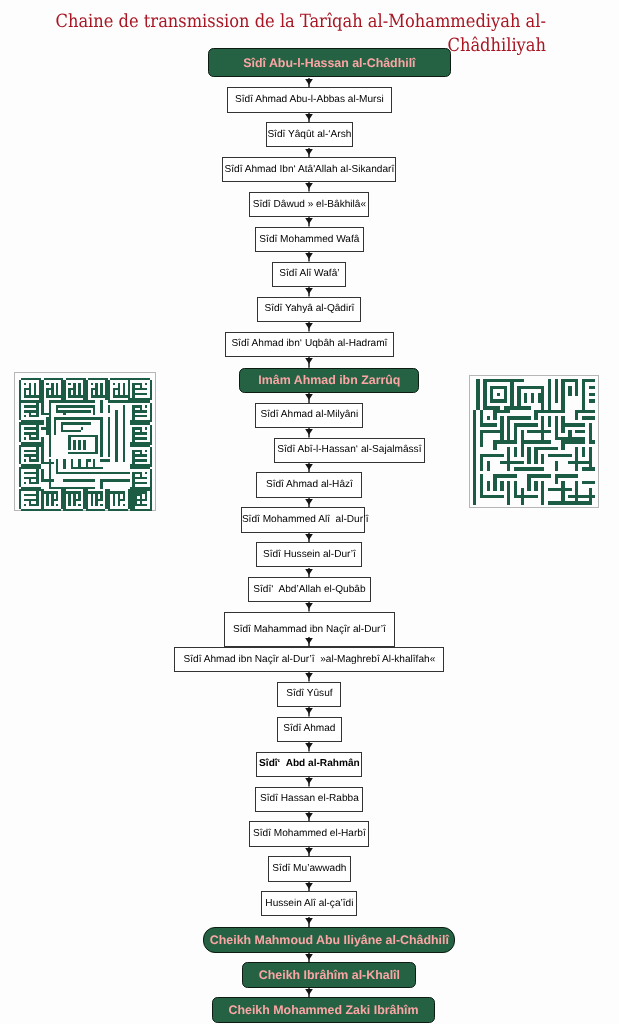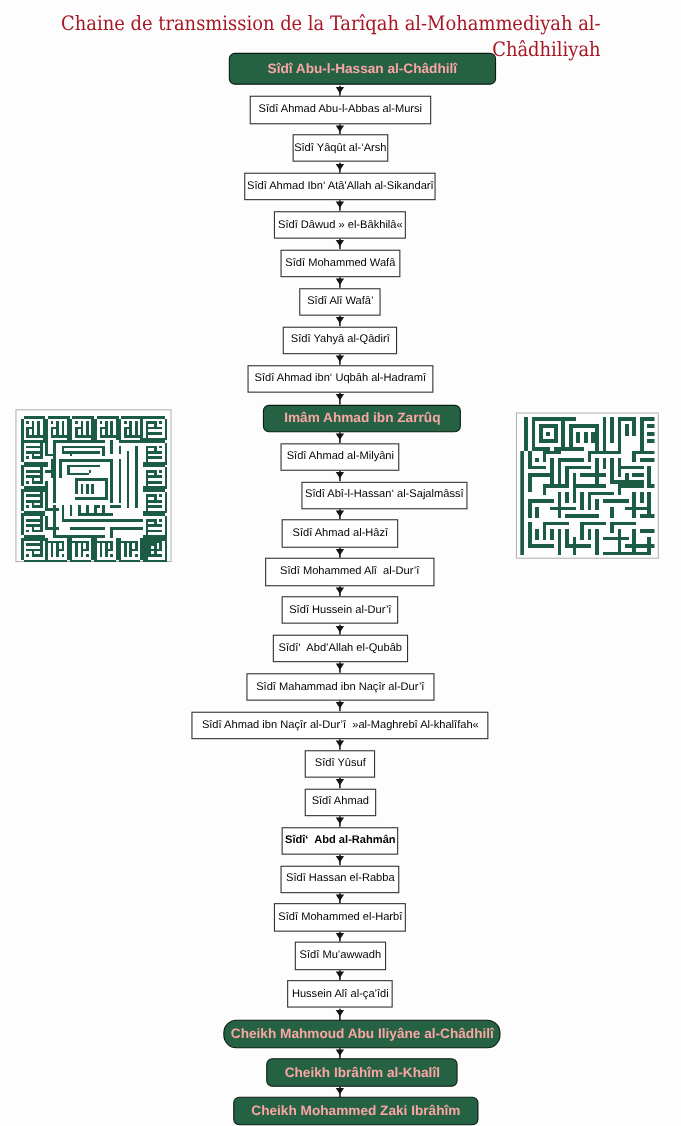--- a/index.html
+++ b/index.html
@@ -88,36 +88,36 @@
   <div class="node white" style="left:233.9px;top:437.5px;width:151px;height:25px;margin-left:40px;"><span>Sîdî Abî-l-Hassan‘ al-Sajalmâssî</span></div>
   <svg class="arrow" viewBox="0 0 12 9.6" width="12" height="9.6" preserveAspectRatio="none" style="left:303.4px;top:462.8px;">
       <path d="M5.3 0h1.4v9.6h-1.4z" fill="#141414"></path>
       <path d="M2.2 1.1h7.6L6 7.1z" fill="#141414"></path>
     </svg>
   <div class="node white" style="left:256.4px;top:472.4px;width:106px;height:25.3px;"><span>Sîdî Ahmad al-Hâzî</span></div>
   <svg class="arrow" viewBox="0 0 12 9.6" width="12" height="9.6" preserveAspectRatio="none" style="left:303.4px;top:497.7px;">
       <path d="M5.3 0h1.4v9.6h-1.4z" fill="#141414"></path>
       <path d="M2.2 1.1h7.6L6 7.1z" fill="#141414"></path>
     </svg>
-  <div class="node white" style="left:240.9px;top:507.3px;width:154px;height:25.3px;text-align:center;"><span>Sîdî Mohammed Alî  al-Dur’î</span></div>
+  <div class="node white" style="left:240.9px;top:507.3px;width:124px;height:25.3px;text-align:center;"><span>Sîdî Mohammed Alî  al-Dur’î</span></div>
   <svg class="arrow" viewBox="0 0 12 9.6" width="12" height="9.6" preserveAspectRatio="none" style="left:303.4px;top:532.6px;">
       <path d="M5.3 0h1.4v9.6h-1.4z" fill="#141414"></path>
       <path d="M2.2 1.1h7.6L6 7.1z" fill="#141414"></path>
     </svg>
   <div class="node white" style="left:256.4px;top:542.2px;width:106px;height:25.3px;"><span>Sîdî Hussein al-Dur’î</span></div>
   <svg class="arrow" viewBox="0 0 12 9.6" width="12" height="9.6" preserveAspectRatio="none" style="left:303.4px;top:567.5px;">
       <path d="M5.3 0h1.4v9.6h-1.4z" fill="#141414"></path>
       <path d="M2.2 1.1h7.6L6 7.1z" fill="#141414"></path>
     </svg>
   <div class="node white" style="left:247.9px;top:577.1px;width:123px;height:25.3px;"><span>Sîdî‘  Abd’Allah el-Qubâb</span></div>
   <svg class="arrow" viewBox="0 0 12 9.6" width="12" height="9.6" preserveAspectRatio="none" style="left:303.4px;top:602.4px;">
       <path d="M5.3 0h1.4v9.6h-1.4z" fill="#141414"></path>
       <path d="M2.2 1.1h7.6L6 7.1z" fill="#141414"></path>
     </svg>
-  <div class="node white" style="left:223.9px;top:612.0px;width:171px;height:25px;"><span>Sîdî Mahammad ibn Naçîr al-Dur’î</span></div>
+  <div class="node white" style="left:223.9px;top:612.0px;width:171px;height:35px;"><span>Sîdî Mahammad ibn Naçîr al-Dur’î</span></div>
   <svg class="arrow" viewBox="0 0 12 9.6" width="12" height="9.6" preserveAspectRatio="none" style="left:303.4px;top:637.3px;">
       <path d="M5.3 0h1.4v9.6h-1.4z" fill="#141414"></path>
       <path d="M2.2 1.1h7.6L6 7.1z" fill="#141414"></path>
     </svg>
   <div class="node white" style="left:174.4px;top:646.9px;width:270px;height:25.3px;"><span>Sîdî Ahmad ibn Naçîr al-Dur’î  »al-Maghrebî Al-khalîfah«</span></div>
   <svg class="arrow" viewBox="0 0 12 9.6" width="12" height="9.6" preserveAspectRatio="none" style="left:303.4px;top:672.2px;">
       <path d="M5.3 0h1.4v9.6h-1.4z" fill="#141414"></path>
       <path d="M2.2 1.1h7.6L6 7.1z" fill="#141414"></path>
     </svg>
   <div class="node white" style="left:277.4px;top:681.8px;width:64px;height:25.3px;"><span>Sîdî Yûsuf</span></div>

